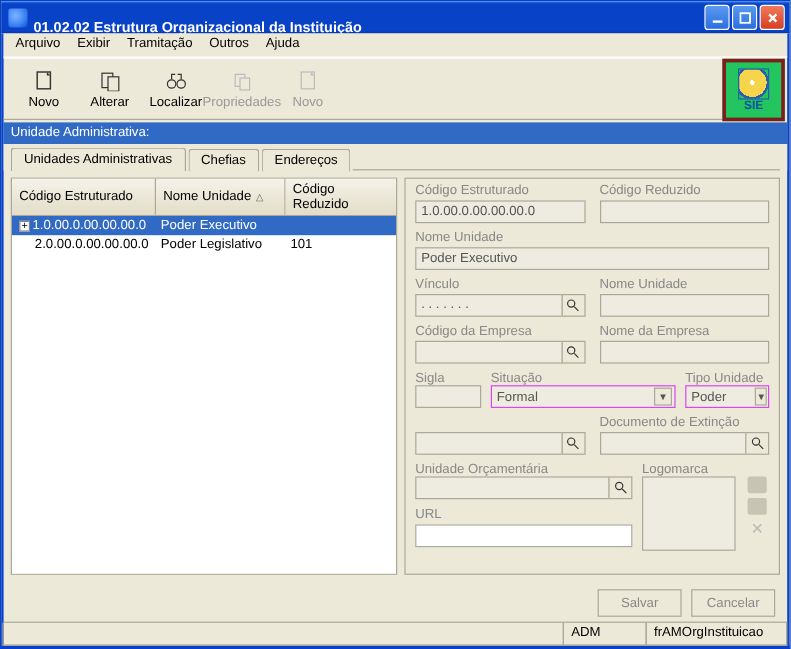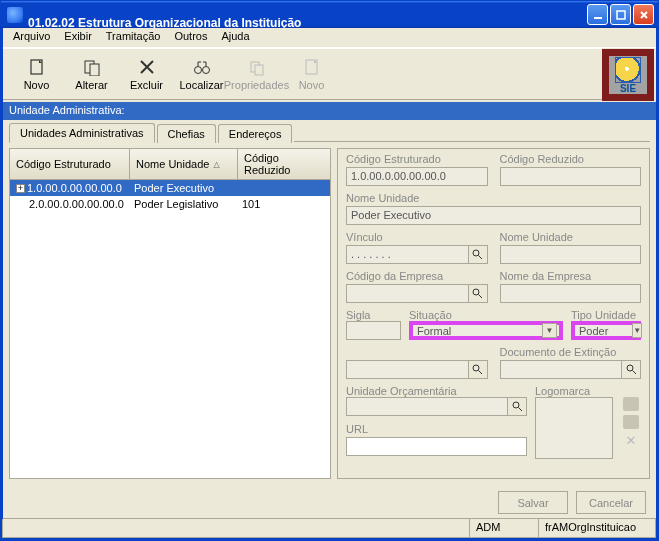--- a/index.html
+++ b/index.html
@@ -98,22 +98,22 @@
     justify-content: center;
     gap: 2px;
     cursor: default;
   }
   .toolbtn.disabled { color: #999; }
   .toolbtn .ticon { width: 20px; height: 20px; display:flex; align-items:center; justify-content:center; }
   .toolbtn .tlabel { font-size: 11px; }
   .sie-logo {
     width: 52px;
     height: 52px;
-    border: 7px solid #7f1d1d;
-    background: #a3a3a3;
+    border: 3px solid #7f1d1d;
+    background: #22c55e;
     display:flex; align-items:center; justify-content:center;
     margin: 1px 2px 1px 0;
   }
   .sie-logo-inner {
     width:40px; height:40px;
     display:flex; flex-direction:column; align-items:center; justify-content:center;
     font-weight:bold; font-size:10px; color:#0a50a0;
   }
   .sie-spiral {
     width:26px; height:26px;
@@ -243,21 +243,21 @@
   .mini-btn {
     width: 20px;
     height: 19px;
     border: 1px solid #aca899;
     background: #ece9d8;
     display:flex; align-items:center; justify-content:center;
     margin-left:-1px;
   }
   .dropdown {
     height:19px;
-    border:4px solid #d946ef;
+    border:1px solid #d946ef;
     background:#eeece0;
     display:flex; align-items:center;
     padding:0 2px 0 4px;
     font-size:11px;
     color:#555;
     justify-content:space-between;
     gap:24px;
   }
   .dropdown .dd-arrow {
     width:15px; height:15px;
@@ -362,28 +362,20 @@
           <div class="tlabel">Novo</div>
         </div>
         <div class="toolbtn">
           <div class="ticon">
             <svg width="18" height="18">
                 <rect x="2" y="3" width="9" height="12" fill="none" stroke="#333"></rect>
                 <rect x="7" y="6" width="9" height="12" fill="#ece9d8" stroke="#333"></rect>
               </svg>
           </div>
           <div class="tlabel">Alterar</div>
-        </div>
-        <div class="toolbtn">
-          <div class="ticon">
-            <svg width="18" height="18">
-                <path d="M3 3 L15 15 M15 3 L3 15" stroke="#333" stroke-width="2"></path>
-              </svg>
-          </div>
-          <div class="tlabel">Excluir</div>
         </div>
         <div class="toolbtn">
           <div class="ticon">
             <svg width="18" height="18">
                 <circle cx="5" cy="12" r="3.5" fill="none" stroke="#333"></circle>
                 <circle cx="13" cy="12" r="3.5" fill="none" stroke="#333"></circle>
                 <path d="M5 8 L5 4 L8 4 M13 8 L13 4 L10 4" stroke="#333" fill="none"></path>
               </svg>
           </div>
           <div class="tlabel">Localizar</div>

